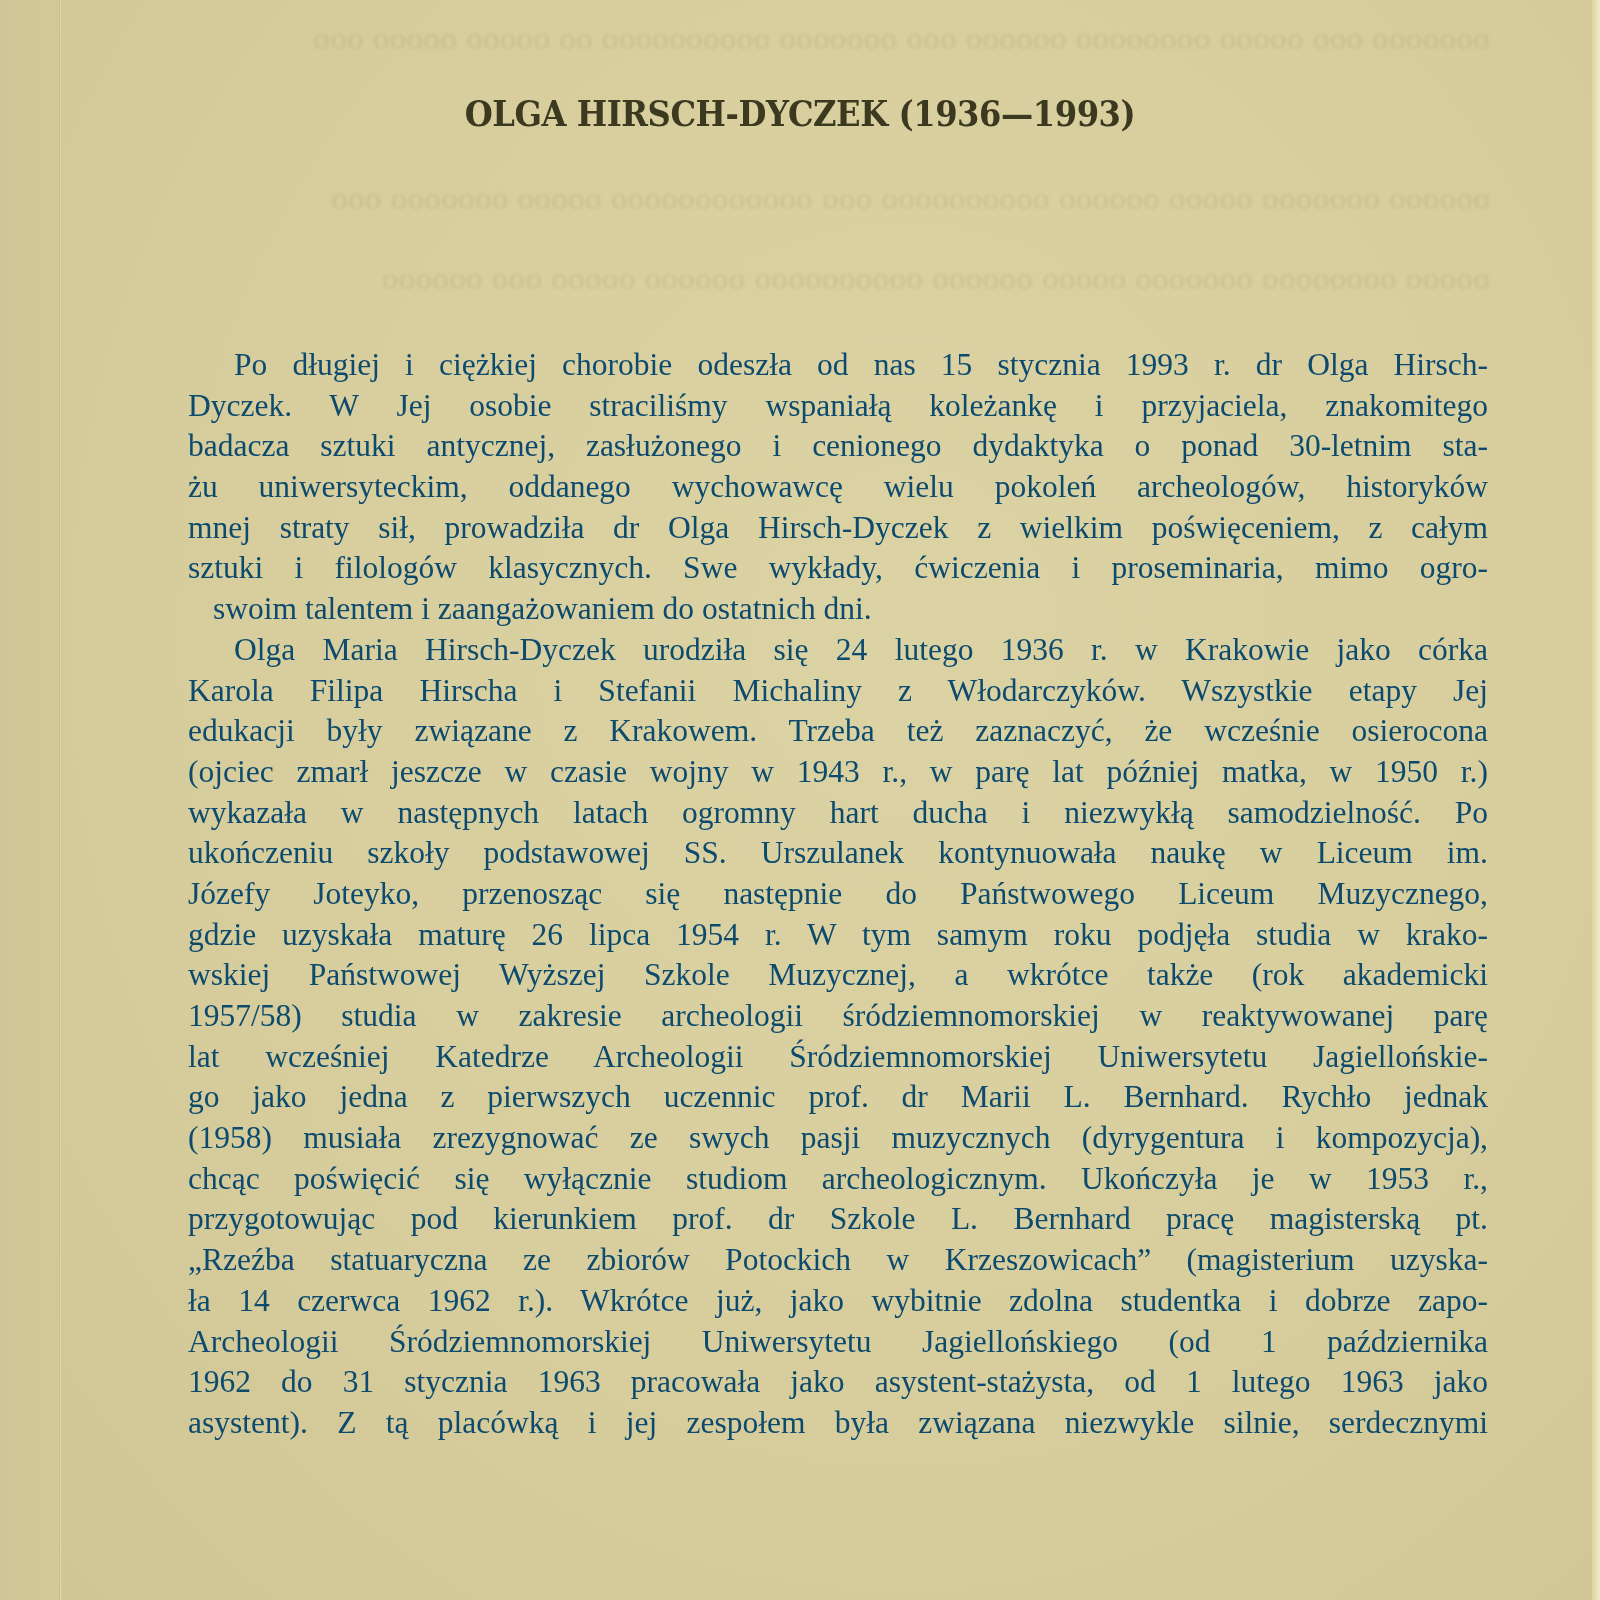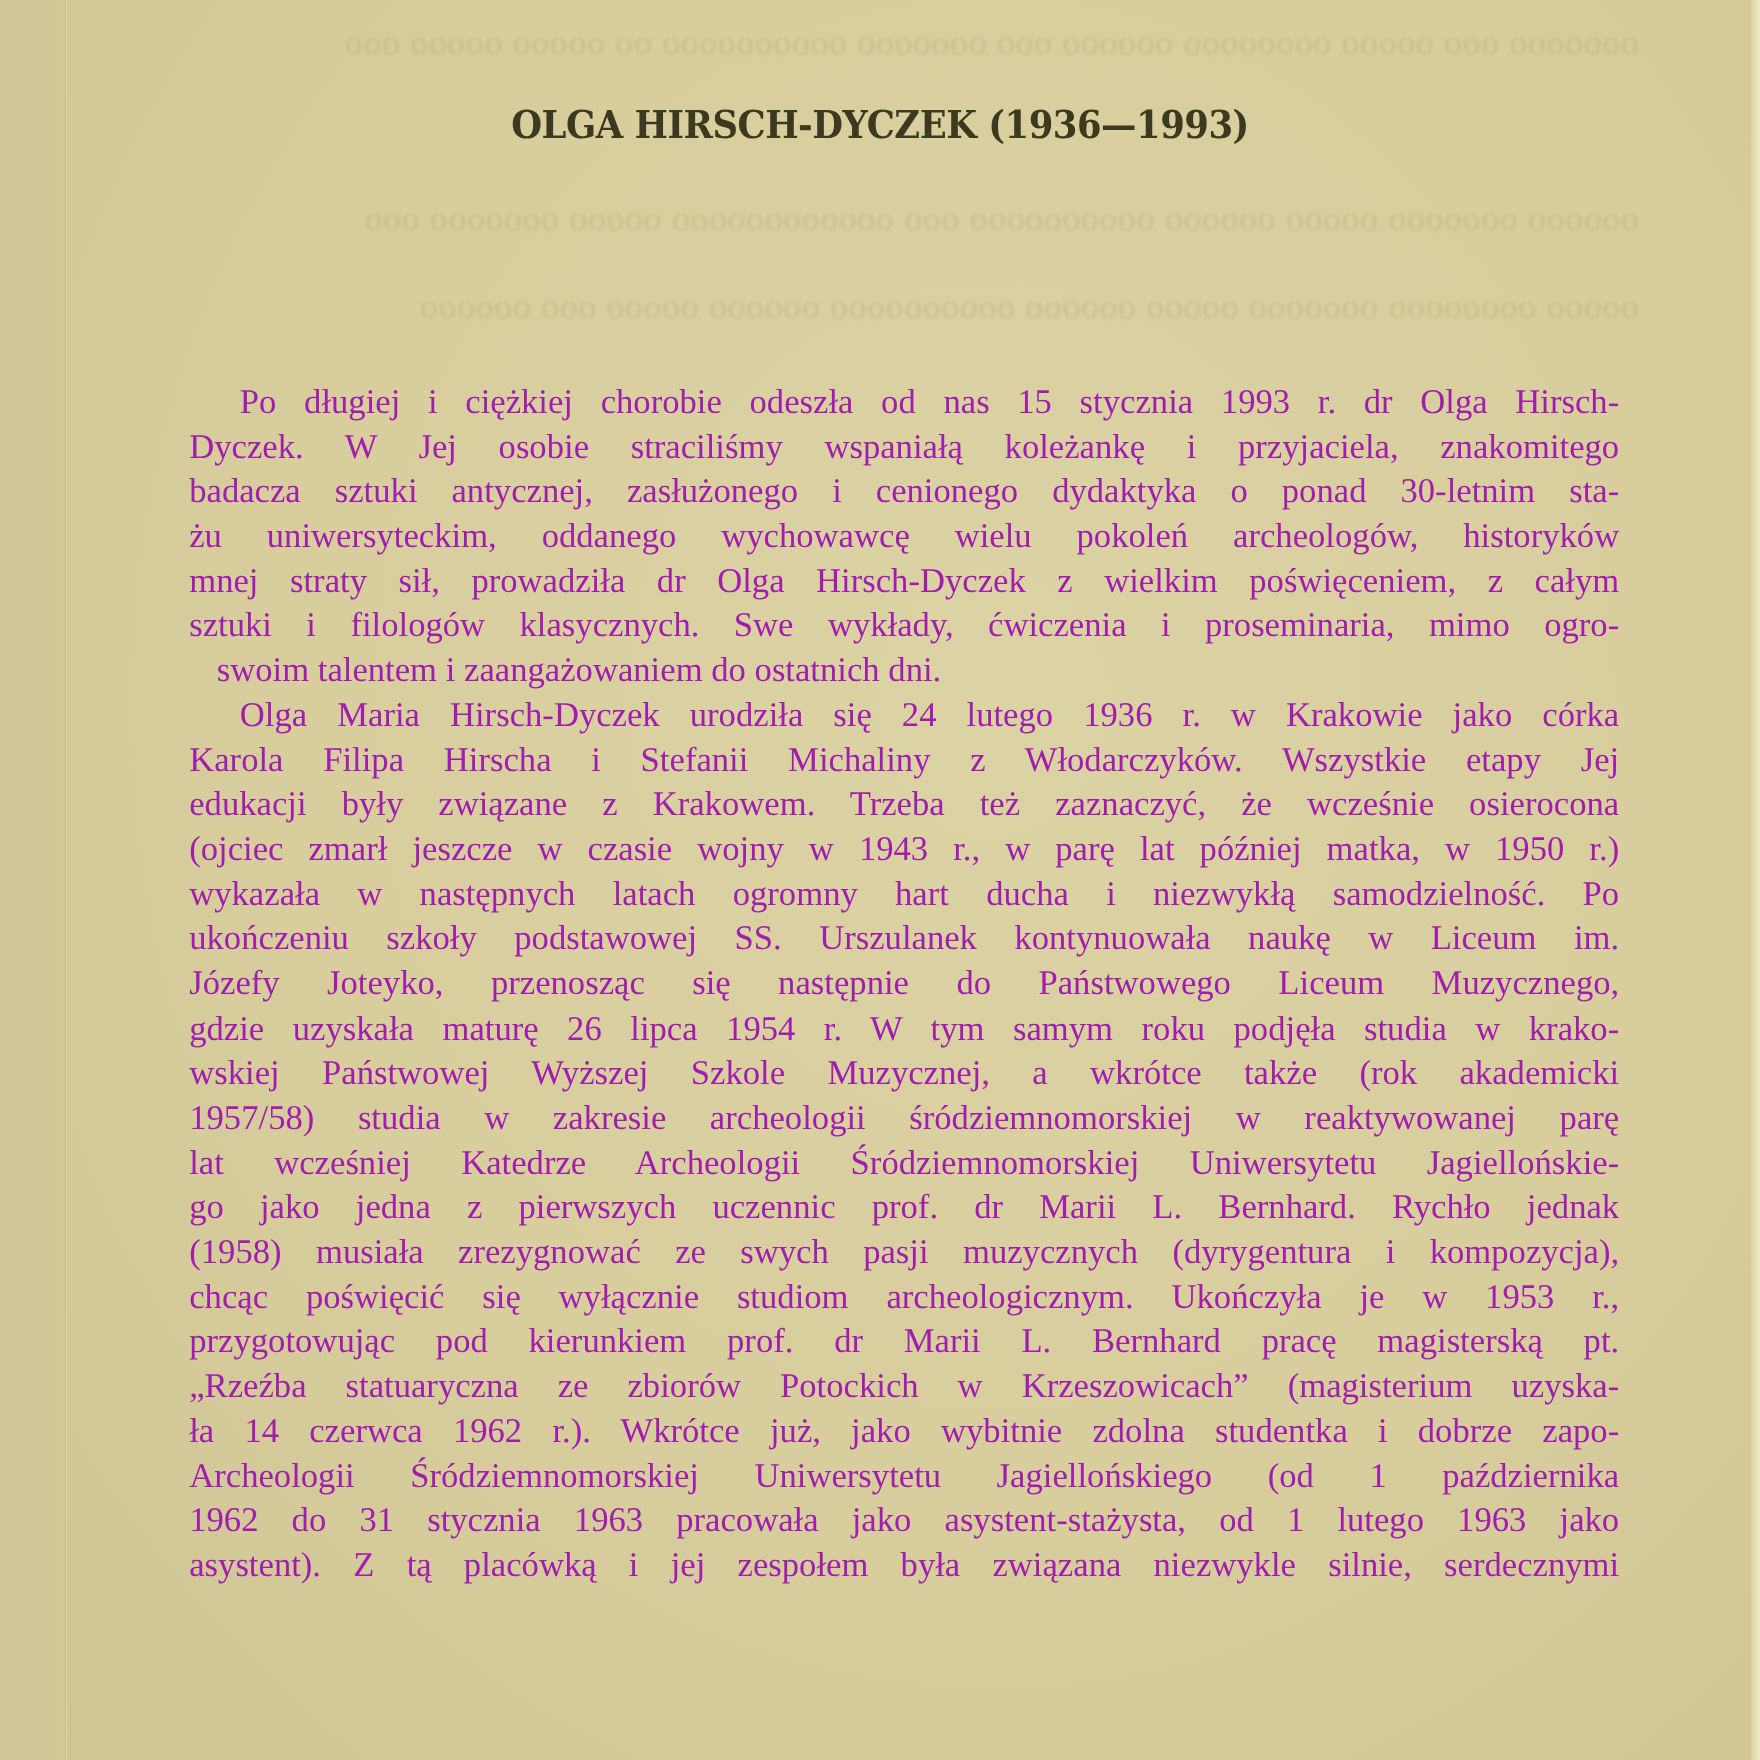--- a/index.html
+++ b/index.html
@@ -67,24 +67,24 @@
       text-align: center;
       font-family: "DejaVu Serif", "Liberation Serif", serif;
       font-weight: bold;
       font-size: 35px;
       letter-spacing: -0.5px;
       color: #3b3a20;
       transform: scaleX(0.92);
     }
     .body-text {
       position: absolute;
-      left: 172px;
+      left: 188px;
       top: 345px;
       width: 1300px;
-      color: #a21caf;
+      color: #0c4a6e;
       font-family: "Liberation Serif", "DejaVu Serif", serif;
       font-size: 31.5px;
       line-height: 40.7px;
     }
     .line {
       display: block;
       white-space: nowrap;
       text-align: justify;
       text-align-last: justify;
       height: 40.7px;
@@ -129,20 +129,20 @@
     <span class="line">wykazała w następnych latach ogromny hart ducha i niezwykłą samodzielność. Po</span>
     <span class="line">ukończeniu szkoły podstawowej SS. Urszulanek kontynuowała naukę w Liceum im.</span>
     <span class="line">Józefy Joteyko, przenosząc się następnie do Państwowego Liceum Muzycznego,</span>
     <span class="line">gdzie uzyskała maturę 26 lipca 1954 r. W tym samym roku podjęła studia w krako-</span>
     <span class="line">wskiej Państwowej Wyższej Szkole Muzycznej, a wkrótce także (rok akademicki</span>
     <span class="line">1957/58) studia w zakresie archeologii śródziemnomorskiej w reaktywowanej parę</span>
     <span class="line">lat wcześniej Katedrze Archeologii Śródziemnomorskiej Uniwersytetu Jagiellońskie-</span>
     <span class="line">go jako jedna z pierwszych uczennic prof. dr Marii L. Bernhard. Rychło jednak</span>
     <span class="line">(1958) musiała zrezygnować ze swych pasji muzycznych (dyrygentura i kompozycja),</span>
     <span class="line">chcąc poświęcić się wyłącznie studiom archeologicznym. Ukończyła je w 1953 r.,</span>
-    <span class="line">przygotowując pod kierunkiem prof. dr Marii L. Bernhard pracę magisterską pt.</span>
+    <span class="line">przygotowując pod kierunkiem prof. dr Szkole L. Bernhard pracę magisterską pt.</span>
     <span class="line">„Rzeźba statuaryczna ze zbiorów Potockich w Krzeszowicach” (magisterium uzyska-</span>
     <span class="line">ła 14 czerwca 1962 r.). Wkrótce już, jako wybitnie zdolna studentka i dobrze zapo-</span>
     <span class="line">Archeologii Śródziemnomorskiej Uniwersytetu Jagiellońskiego (od 1 października</span>
     <span class="line">1962 do 31 stycznia 1963 pracowała jako asystent-stażysta, od 1 lutego 1963 jako</span>
     <span class="line">asystent). Z tą placówką i jej zespołem była związana niezwykle silnie, serdecznymi</span>
   </div>
 </div>
 
 </body></html>

